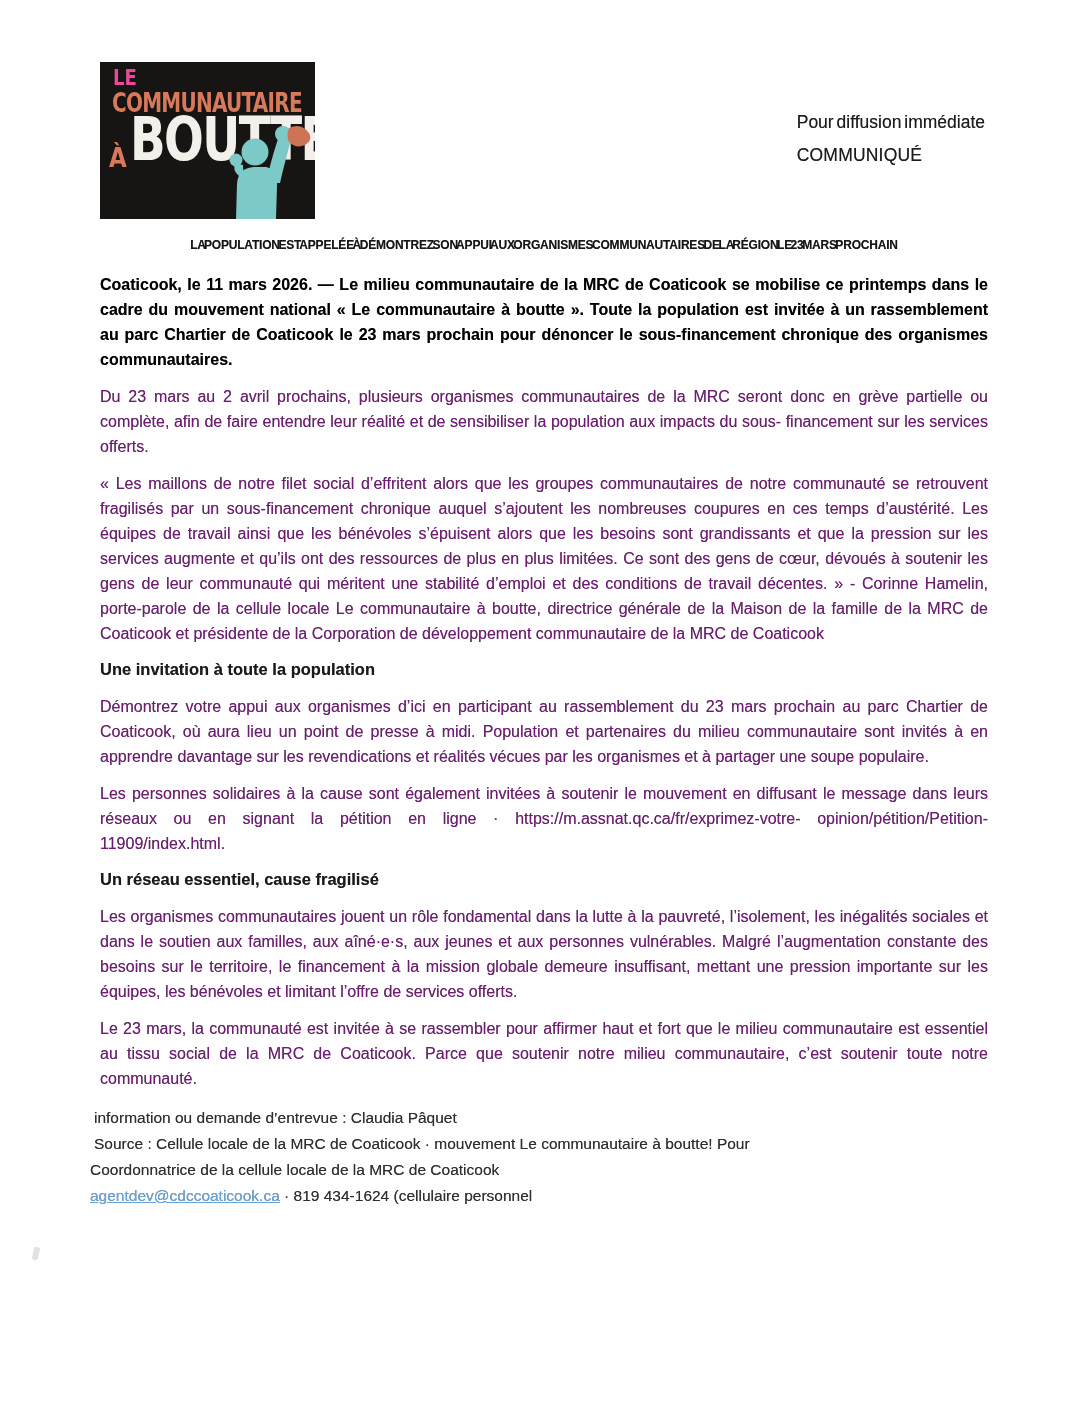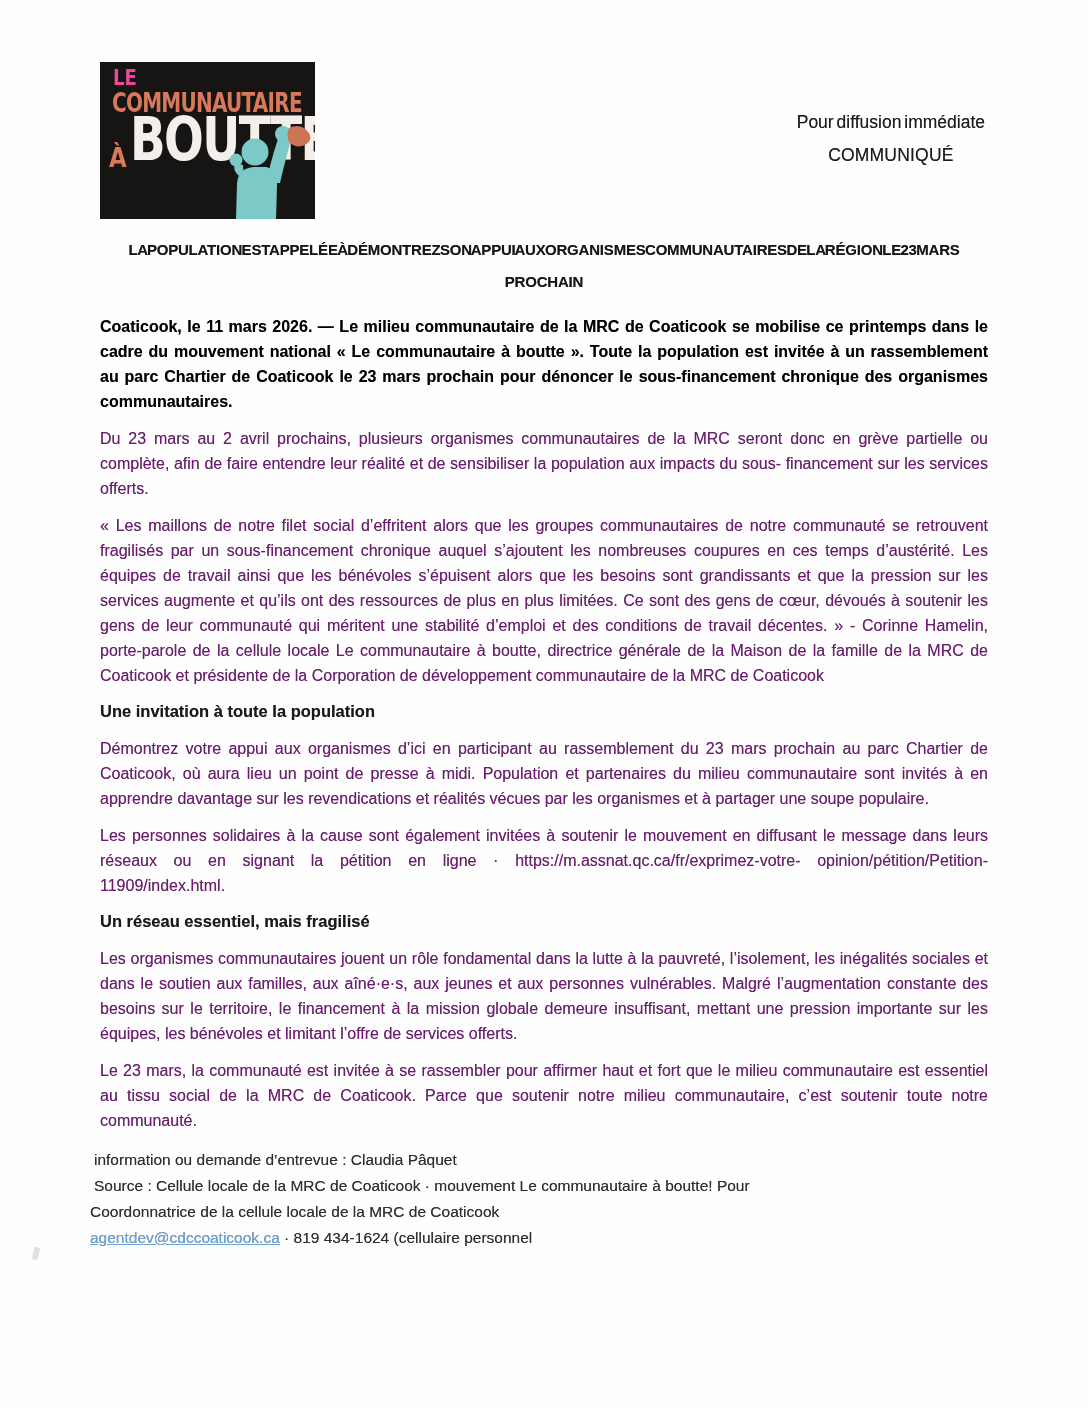--- a/index.html
+++ b/index.html
@@ -41,36 +41,36 @@
   .logo-boutte{
     position:absolute;left:30px;top:46px;
     font-family:"DejaVu Sans",sans-serif;
     font-weight:bold;font-size:60px;line-height:62px;
     color:#f3f0ec;letter-spacing:-2px;
   }
   .logo-figure{position:absolute;right:4px;bottom:0;z-index:3;}
   
   .masthead{
     position:absolute;right:103px;top:112px;
-    text-align:center;
+    text-align:left;
     font-size:17.5px;color:#1c1c1c;
     word-spacing:-2px;
     text-shadow:0 0 .5px rgba(0,0,0,.55);
   }
   .masthead .release{display:block;}
   .masthead .doctype{display:block;margin-top:12px;letter-spacing:.2px;}
   
   .content{
     position:absolute;left:100px;top:234px;width:888px;
     font-size:16px;line-height:25px;
     text-shadow:0 0 .45px rgba(0,0,0,.5);
   }
   .headline{
     text-align:center;
-    font-weight:bold;font-size:15px;line-height:32px;
+    font-weight:bold;font-size:12px;line-height:22px;
     color:#161616;
     word-spacing:-4.5px;letter-spacing:-0.2px;
     margin:0 0 16px 0;
   }
   .content p{
     margin:0 0 12px 0;
     text-align:justify;
     color:#701a75;
   }
   p.lead{font-weight:bold;color:#000000;word-spacing:.5px;}
@@ -142,21 +142,21 @@
     <p>Du 23 mars au 2 avril prochains, plusieurs organismes communautaires de la MRC seront donc en grève partielle ou complète, afin de faire entendre leur réalité et de sensibiliser la population aux impacts du sous- financement sur les services offerts.</p>
 
     <p>« Les maillons de notre filet social d’effritent alors que les groupes communautaires de notre communauté se retrouvent fragilisés par un sous-financement chronique auquel s’ajoutent les nombreuses coupures en ces temps d’austérité. Les équipes de travail ainsi que les bénévoles s’épuisent alors que les besoins sont grandissants et que la pression sur les services augmente et qu’ils ont des ressources de plus en plus limitées. Ce sont des gens de cœur, dévoués à soutenir les gens de leur communauté qui méritent une stabilité d’emploi et des conditions de travail décentes. » - Corinne Hamelin, porte-parole de la cellule locale Le communautaire à boutte, directrice générale de la Maison de la famille de la MRC de Coaticook et présidente de la Corporation de développement communautaire de la MRC de Coaticook</p>
 
     <h2 class="subhead">Une invitation à toute la population</h2>
 
     <p>Démontrez votre appui aux organismes d’ici en participant au rassemblement du 23 mars prochain au parc Chartier de Coaticook, où aura lieu un point de presse à midi. Population et partenaires du milieu communautaire sont invités à en apprendre davantage sur les revendications et réalités vécues par les organismes et à partager une soupe populaire.</p>
 
     <p><span>Les personnes solidaires à la cause sont également invitées à soutenir le mouvement en diffusant le message dans leurs réseaux ou en signant la pétition en ligne  ·  </span><span>https://m.assnat.qc.ca/fr/exprimez-votre- opinion/pétition/Petition-11909/index.html.</span></p>
 
-    <h2 class="subhead">Un réseau essentiel, mais fragilisé</h2>
+    <h2 class="subhead">Un réseau essentiel, cause fragilisé</h2>
 
     <p>Les organismes communautaires jouent un rôle fondamental dans la lutte à la pauvreté, l’isolement, les inégalités sociales et dans le soutien aux familles, aux aîné·e·s, aux jeunes et aux personnes vulnérables. Malgré l’augmentation constante des besoins sur le territoire, le financement à la mission globale demeure insuffisant, mettant une pression importante sur les équipes, les bénévoles et limitant l’offre de services offerts.</p>
 
     <p>Le 23 mars, la communauté est invitée à se rassembler pour affirmer haut et fort que le milieu communautaire est essentiel au tissu social de la MRC de Coaticook. Parce que soutenir notre milieu communautaire, c’est soutenir toute notre communauté.</p>
 
     <div class="footer">
       <span class="fline indent">information ou demande d’entrevue : Claudia Pâquet</span>
       <span class="fline indent">Source : Cellule locale de la MRC de Coaticook · mouvement Le communautaire à boutte! Pour</span>
       <span class="fline">Coordonnatrice de la cellule locale de la MRC de Coaticook</span>
       <span class="fline"><a class="email-link" href="#">agentdev@cdccoaticook.ca</a><span> · 819 434-1624 (cellulaire personnel</span></span>

